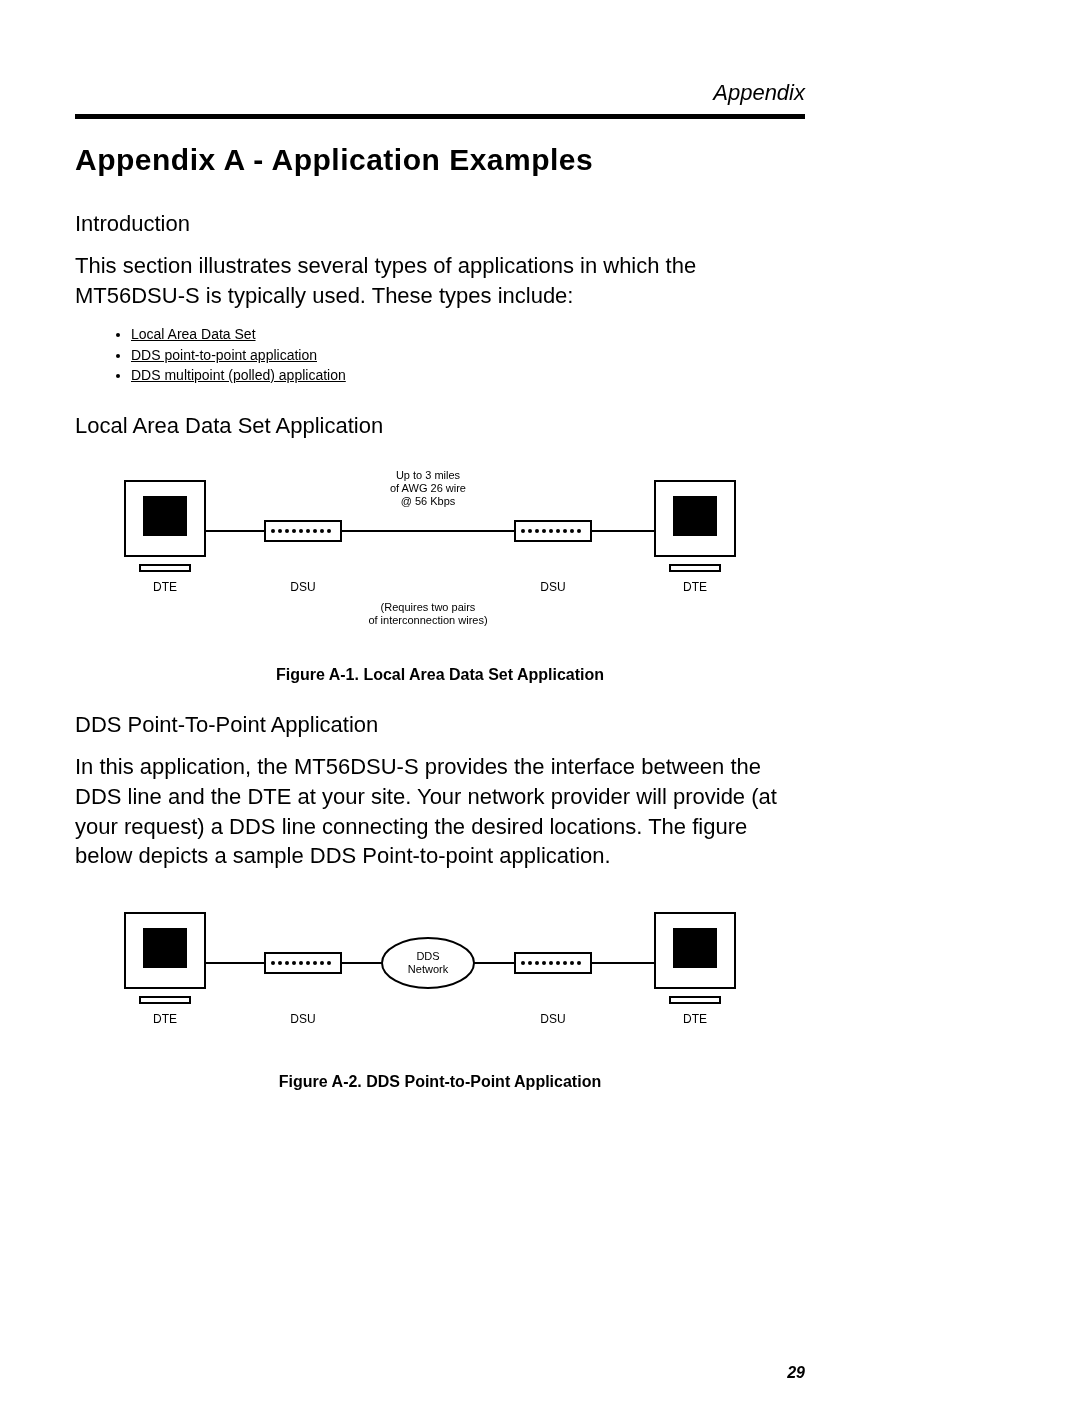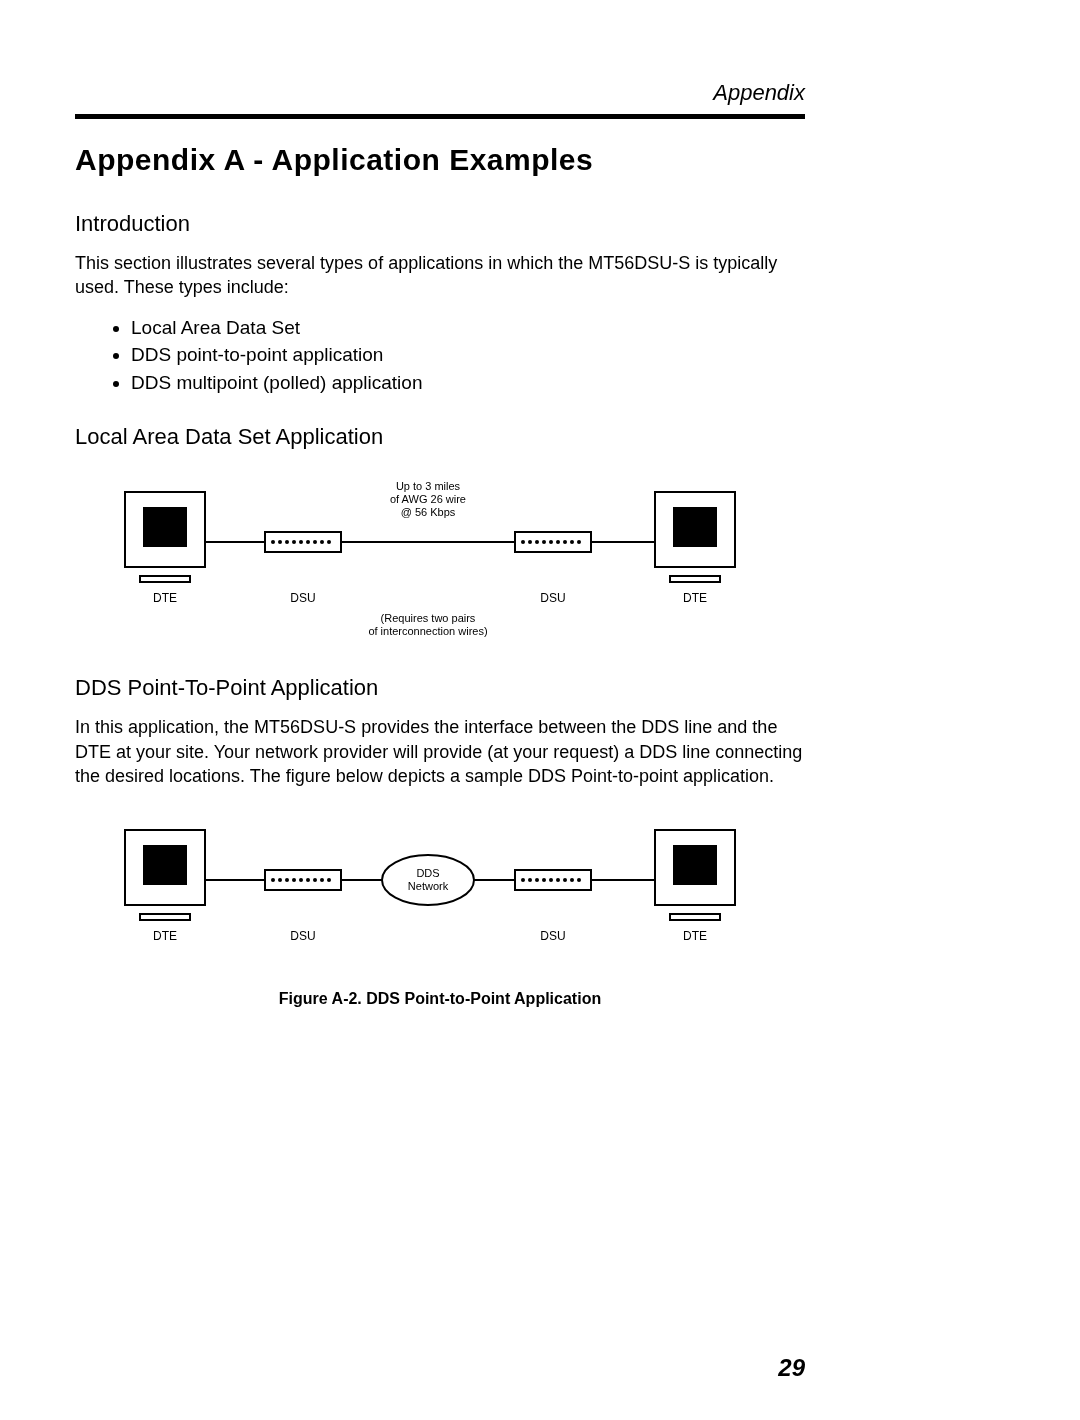--- a/index.html
+++ b/index.html
@@ -31,51 +31,52 @@
     font-weight: bold;
     margin: 16px 0 34px 0;
     letter-spacing: .5px;
   }
   h2 {
     font-size: 22px;
     font-weight: normal;
     margin: 28px 0 14px 0;
   }
   p {
-    font-size: 18px;
+    font-size: 22px;
     line-height: 1.35;
     margin: 0 0 14px 0;
   }
   ul {
     margin: 0 0 18px 0;
     padding-left: 56px;
   }
   ul li {
-    font-size: 19px;
+    font-size: 14px;
     line-height: 1.45;
     list-style: disc;
+    text-decoration: underline;
   }
   .figure {
     display: flex;
     justify-content: center;
     margin: 22px 0 8px 0;
   }
   .fig-caption {
     text-align: center;
     font-size: 16px;
     font-weight: bold;
     margin: 30px 0 20px 0;
   }
   .page-num {
     position: absolute;
     right: 75px;
     bottom: 38px;
     font-style: italic;
     font-weight: bold;
-    font-size: 24px;
+    font-size: 16px;
   }
 
   
   .svg-label { font: 12px Arial, sans-serif; }
   .svg-label-small { font: 11px Arial, sans-serif; }
 </style>
 </head>
 <body>
 
 <div class="page">
@@ -141,20 +142,21 @@
       <line x1="476" y1="70" x2="540" y2="70" stroke="#000" stroke-width="2"></line>
 
       <text class="svg-label-small" x="313" y="18" text-anchor="middle">Up to 3 miles</text>
       <text class="svg-label-small" x="313" y="31" text-anchor="middle">of AWG 26 wire</text>
       <text class="svg-label-small" x="313" y="44" text-anchor="middle">@ 56 Kbps</text>
 
       <text class="svg-label-small" x="313" y="150" text-anchor="middle">(Requires two pairs</text>
       <text class="svg-label-small" x="313" y="163" text-anchor="middle">of interconnection wires)</text>
     </svg>
   </div>
+  <div class="fig-caption">Figure A-1.   Local Area Data Set Application</div>
 
   <h2>DDS Point-To-Point Application</h2>
   <p>In this application, the MT56DSU-S provides the interface between the DDS line and the DTE at your site. Your network provider will provide (at your request) a DDS line connecting the desired locations. The figure below depicts a sample DDS Point-to-point application.</p>
 
   <div class="figure">
     <svg width="650" height="150" viewBox="0 0 650 150">
 
       <rect x="10" y="20" width="80" height="75" fill="none" stroke="#000" stroke-width="2"></rect>
       <rect x="28" y="35" width="44" height="40" fill="#000"></rect>
       <rect x="25" y="104" width="50" height="6" fill="none" stroke="#000" stroke-width="2"></rect>

